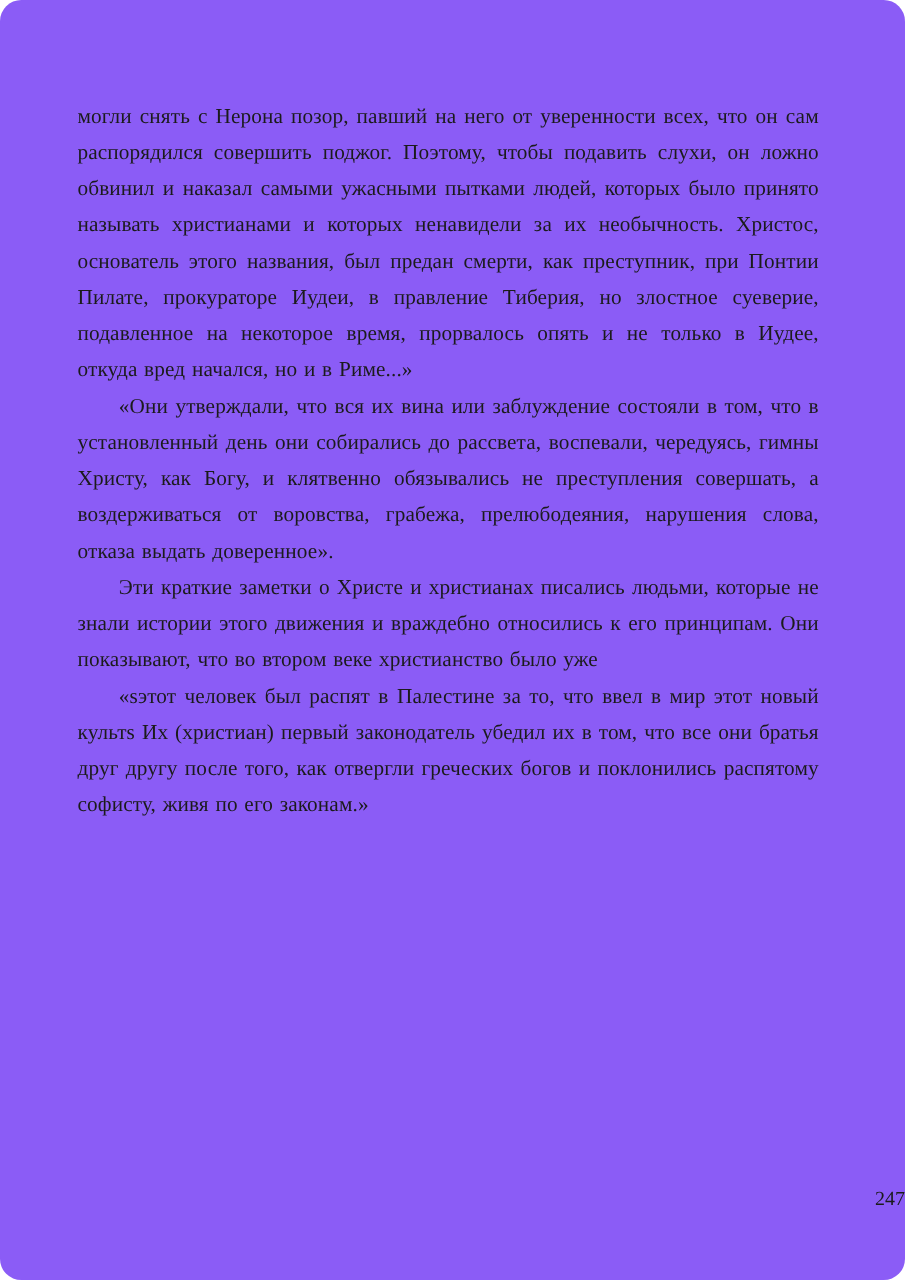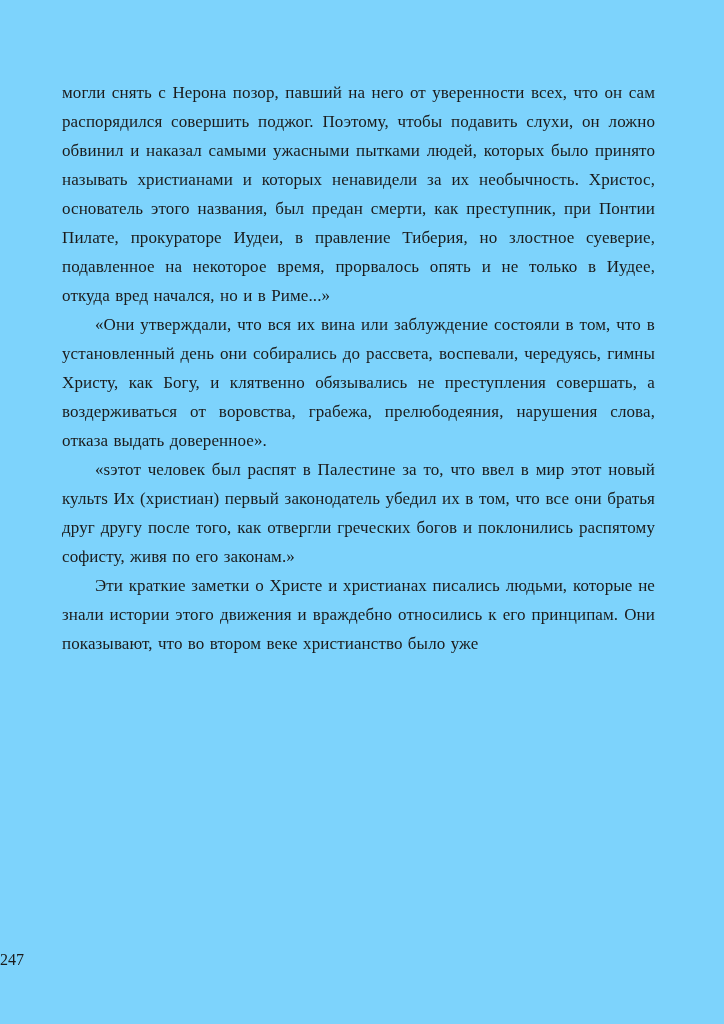--- a/index.html
+++ b/index.html
@@ -5,24 +5,25 @@
   html, body {
     margin: 0;
     padding: 0;
     background: #ffffff;
   }
   .page {
     position: relative;
     width: 724px;
     height: 1024px;
     margin: 0 auto;
-    background: #7dd3fc;
+    background: #8b5cf6;
     overflow: hidden;
     font-family: "Liberation Serif", "DejaVu Serif", serif;
     color: #1b1b1b;
+    border-radius: 17px;
   }
   .page-body {
     position: absolute;
     left: 62px;
     top: 78px;
     width: 593px;
   }
   p.para {
     margin: 0;
     padding: 0;
@@ -33,30 +34,30 @@
     word-spacing: 1px;
   }
   p.para.indent {
     text-indent: 33px;
   }
   .page-number {
     position: absolute;
     left: 0;
     width: 100%;
     bottom: 54px;
-    text-align: left;
+    text-align: right;
     font-size: 16px;
     line-height: 20px;
     color: #1b1b1b;
   }
 </style>
 </head>
 <body>
 
 <div class="page">
   <div class="page-body">
     <p class="para">могли снять с Нерона позор, павший на него от уверенности всех, что он сам распорядился совершить поджог. Поэтому, чтобы подавить слухи, он ложно обвинил и наказал самыми ужасными пытками людей, которых было принято называть христианами и которых ненавидели за их необычность. Христос, основатель этого названия, был предан смерти, как преступник, при Понтии Пилате, прокураторе Иудеи, в правление Тиберия, но злостное суеверие, подавленное на некоторое время, прорвалось опять и не только в Иудее, откуда вред начался, но и в Риме...»</p>
     <p class="para indent">«Они утверждали, что вся их вина или заблуждение состояли в том, что в установленный день они собирались до рассвета, воспевали, чередуясь, гимны Христу, как Богу, и клятвенно обязывались не преступления совершать, а воздерживаться от воровства, грабежа, прелюбодеяния, нарушения слова, отказа выдать доверенное».</p>
+    <p class="para indent">Эти краткие заметки о Христе и христианах писались людьми, которые не знали истории этого движения и враждебно относились к его принципам. Они показывают, что во втором веке христианство было уже</p>
     <p class="para indent">«sэтот человек был распят в Палестине за то, что ввел в мир этот новый культs Их (христиан) первый законодатель убедил их в том, что все они братья друг другу после того, как отвергли греческих богов и поклонились распятому софисту, живя по его законам.»</p>
-    <p class="para indent">Эти краткие заметки о Христе и христианах писались людьми, которые не знали истории этого движения и враждебно относились к его принципам. Они показывают, что во втором веке христианство было уже</p>
   </div>
   <div class="page-number">247</div>
 </div>
 
 </body></html>

